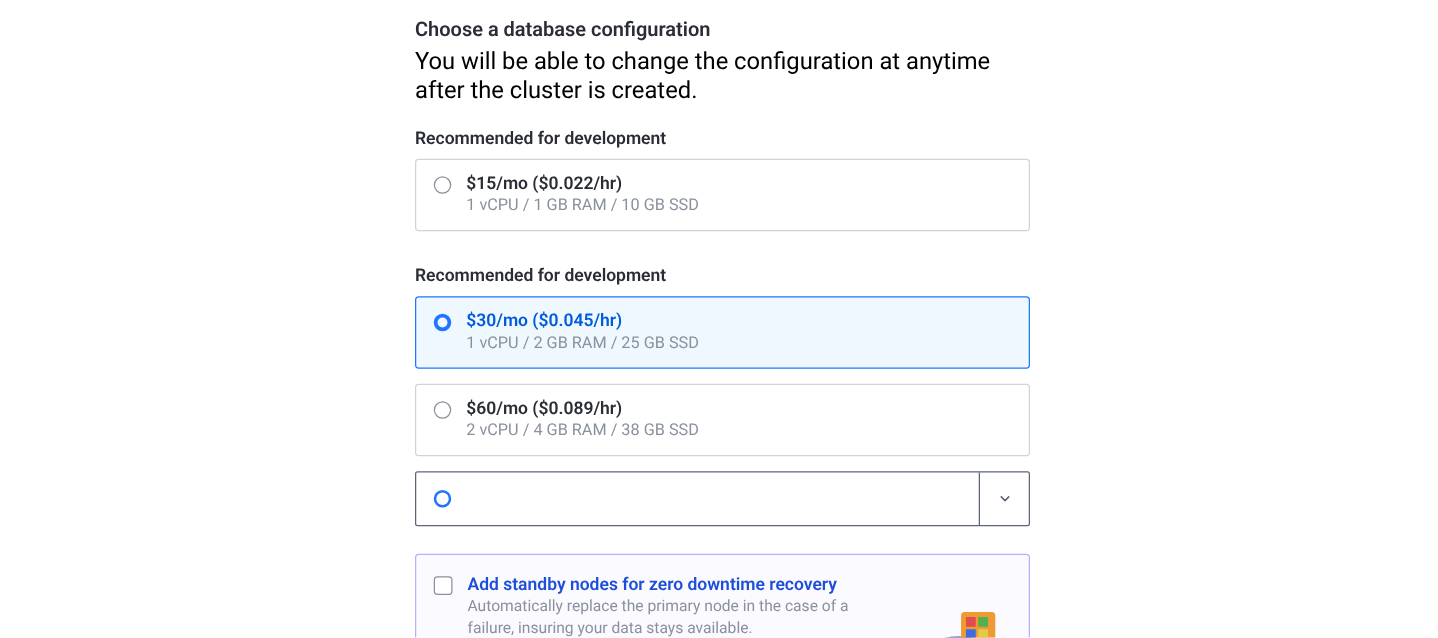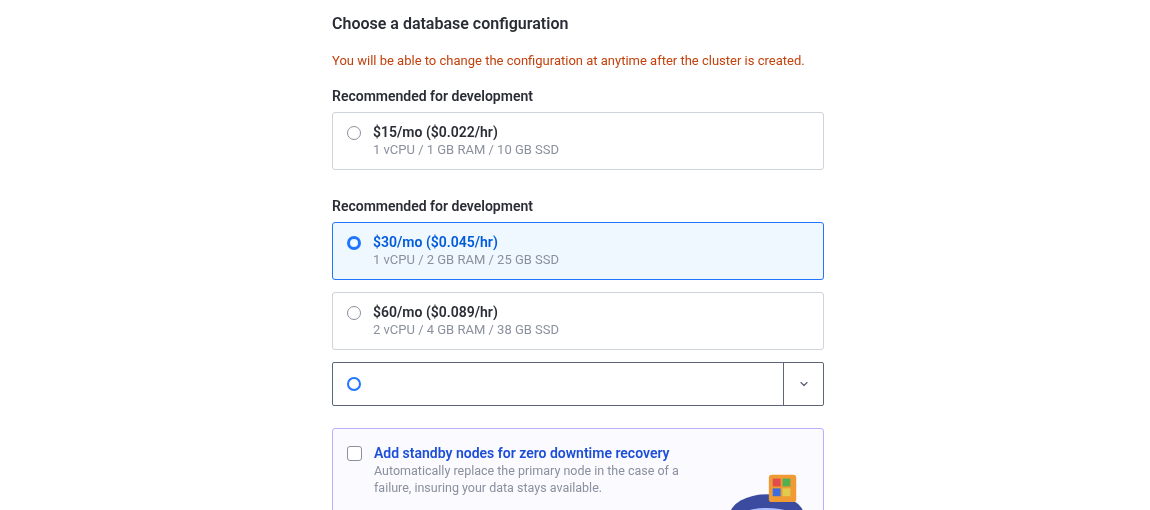--- a/index.html
+++ b/index.html
@@ -13,25 +13,25 @@
     }
     .wrap {
       width: 492px;
       margin-left: 332px;
       padding-top: 14px;
     }
     .title {
       font-size: 16px;
       font-weight: 600;
       color: #2a2d35;
-      margin-bottom: 20px;
+      margin-bottom: 4px;
     }
     .subtitle {
-      font-size: 13px;
-      color: #c2410c;
+      font-size: 19px;
+      color: #000000;
       margin-bottom: 20px;
     }
     .section-label {
       font-size: 14px;
       font-weight: 600;
       color: #2a2d35;
       margin-bottom: 8px;
     }
     .prod-label { margin-top: 28px; }
     .plan {

